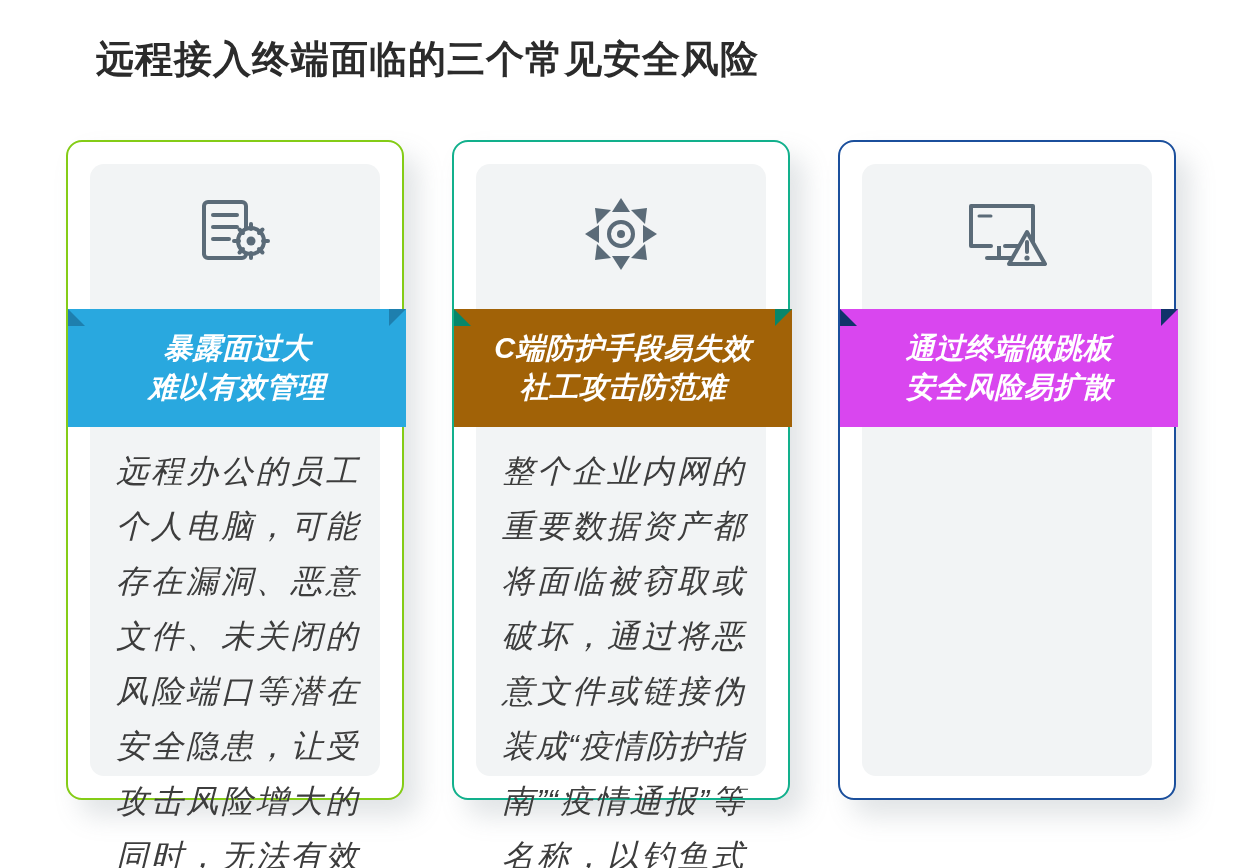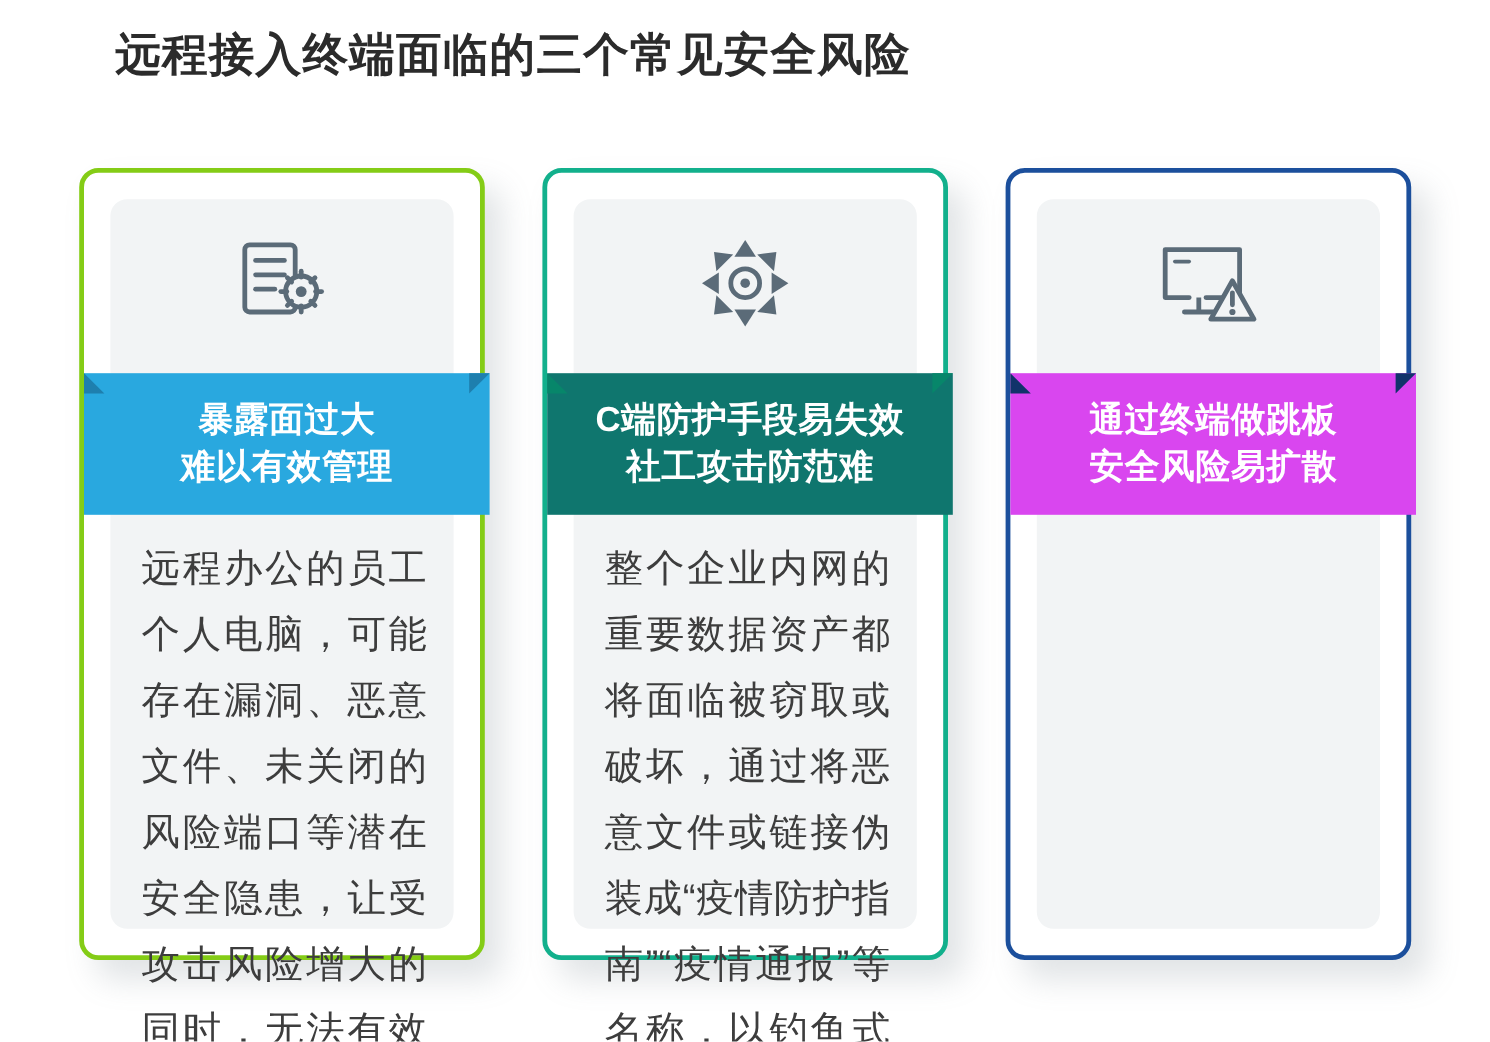--- a/index.html
+++ b/index.html
@@ -17,21 +17,21 @@
   .page {
     position: relative;
     width: 1242px;
     height: 868px;
     box-sizing: border-box;
   }
 
   .page-title {
     position: absolute;
     left: 96px;
-    top: 20px;
+    top: 34px;
     font-size: 38px;
     font-weight: bold;
     color: #2b2b2b;
     letter-spacing: 1px;
     white-space: nowrap;
   }
 
   .cards {
     position: absolute;
     left: 66px;
@@ -42,22 +42,23 @@
     gap: 48px;
   }
 
   .card {
     position: relative;
     width: 338px;
     height: 660px;
     box-sizing: border-box;
     background: #ffffff;
     border-radius: 16px;
-    border: 4px solid #84cc16;
+    border: 2px solid #84cc16;
     box-shadow: 14px 16px 26px rgba(120, 130, 140, 0.22);
+    font-style: italic;
   }
   .card.teal { border-color: #12b08c; }
   .card.navy { border-color: #1b4f9c; }
 
   .card-inner {
     position: absolute;
     left: 22px;
     top: 22px;
     right: 22px;
     bottom: 22px;
@@ -88,21 +89,21 @@
     width: 338px;
     height: 118px;
     background: #29a8df;
     color: #ffffff;
     display: flex;
     align-items: center;
     justify-content: center;
     text-align: center;
     box-sizing: border-box;
   }
-  .card.teal .banner { background: #0f766e; }
+  .card.teal .banner { background: #a16207; }
   .card.navy .banner { background: #d946ef; }
 
   .banner .notch-l,
   .banner .notch-r {
     position: absolute;
     top: 0;
     width: 0;
     height: 0;
     border-style: solid;
   }

